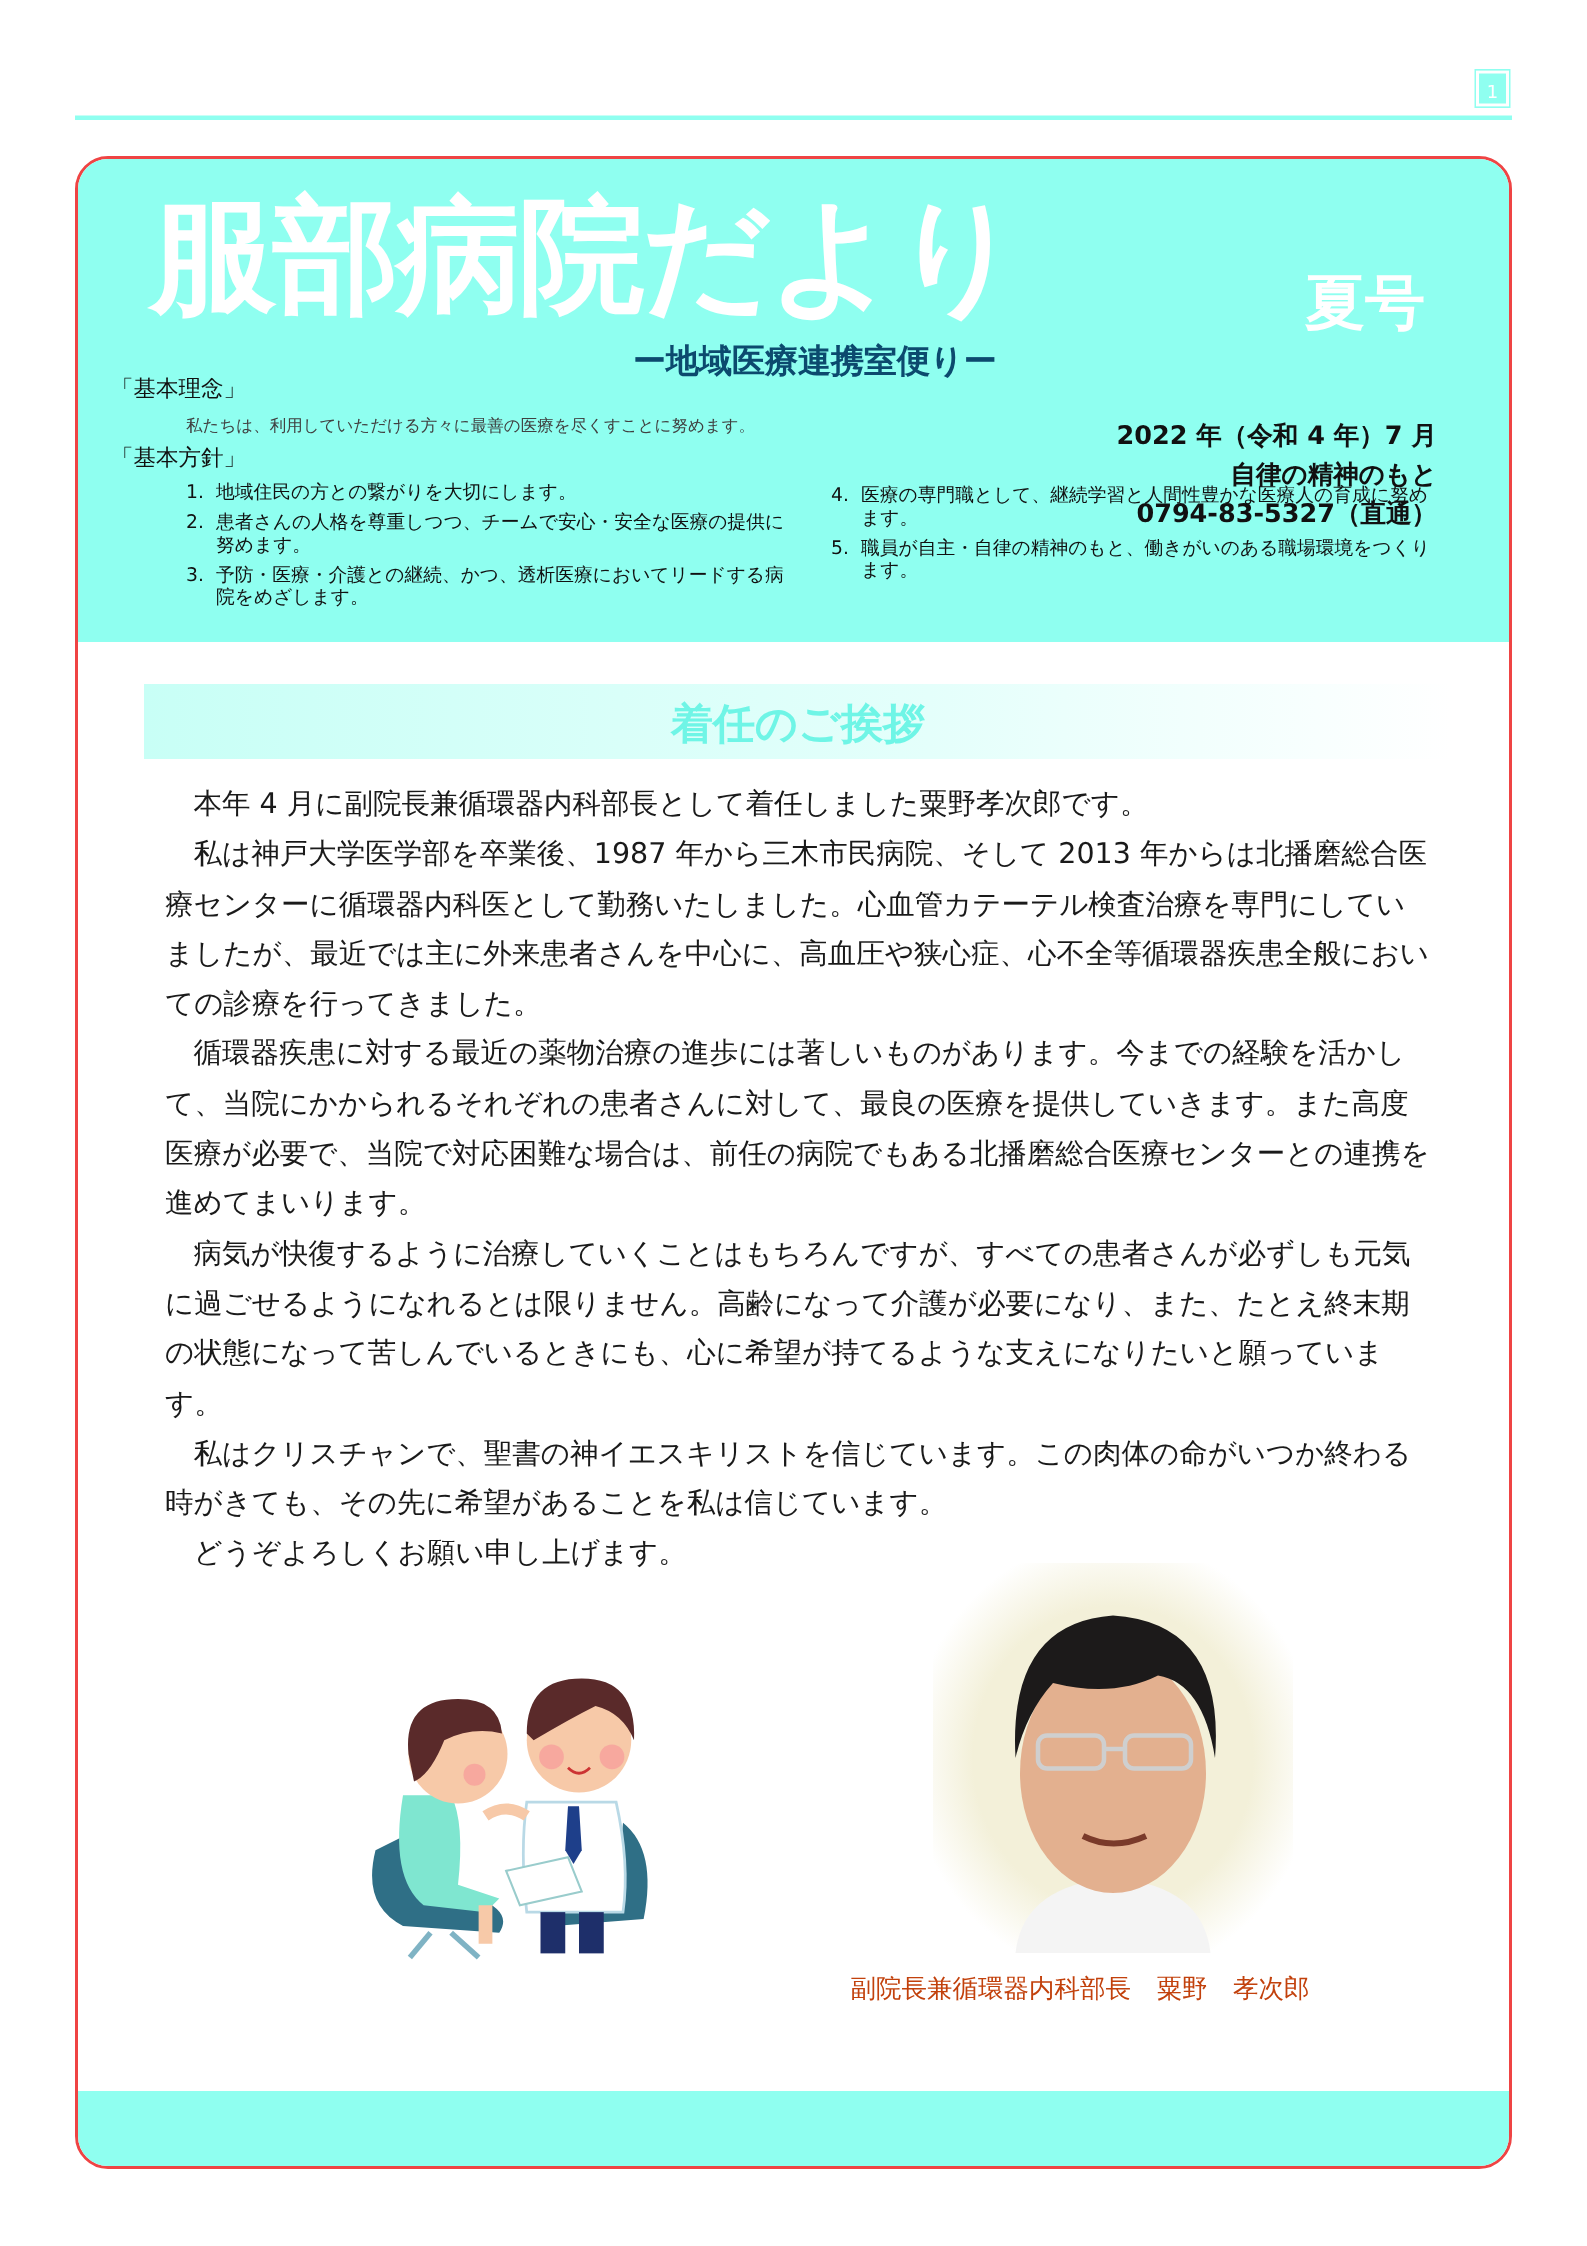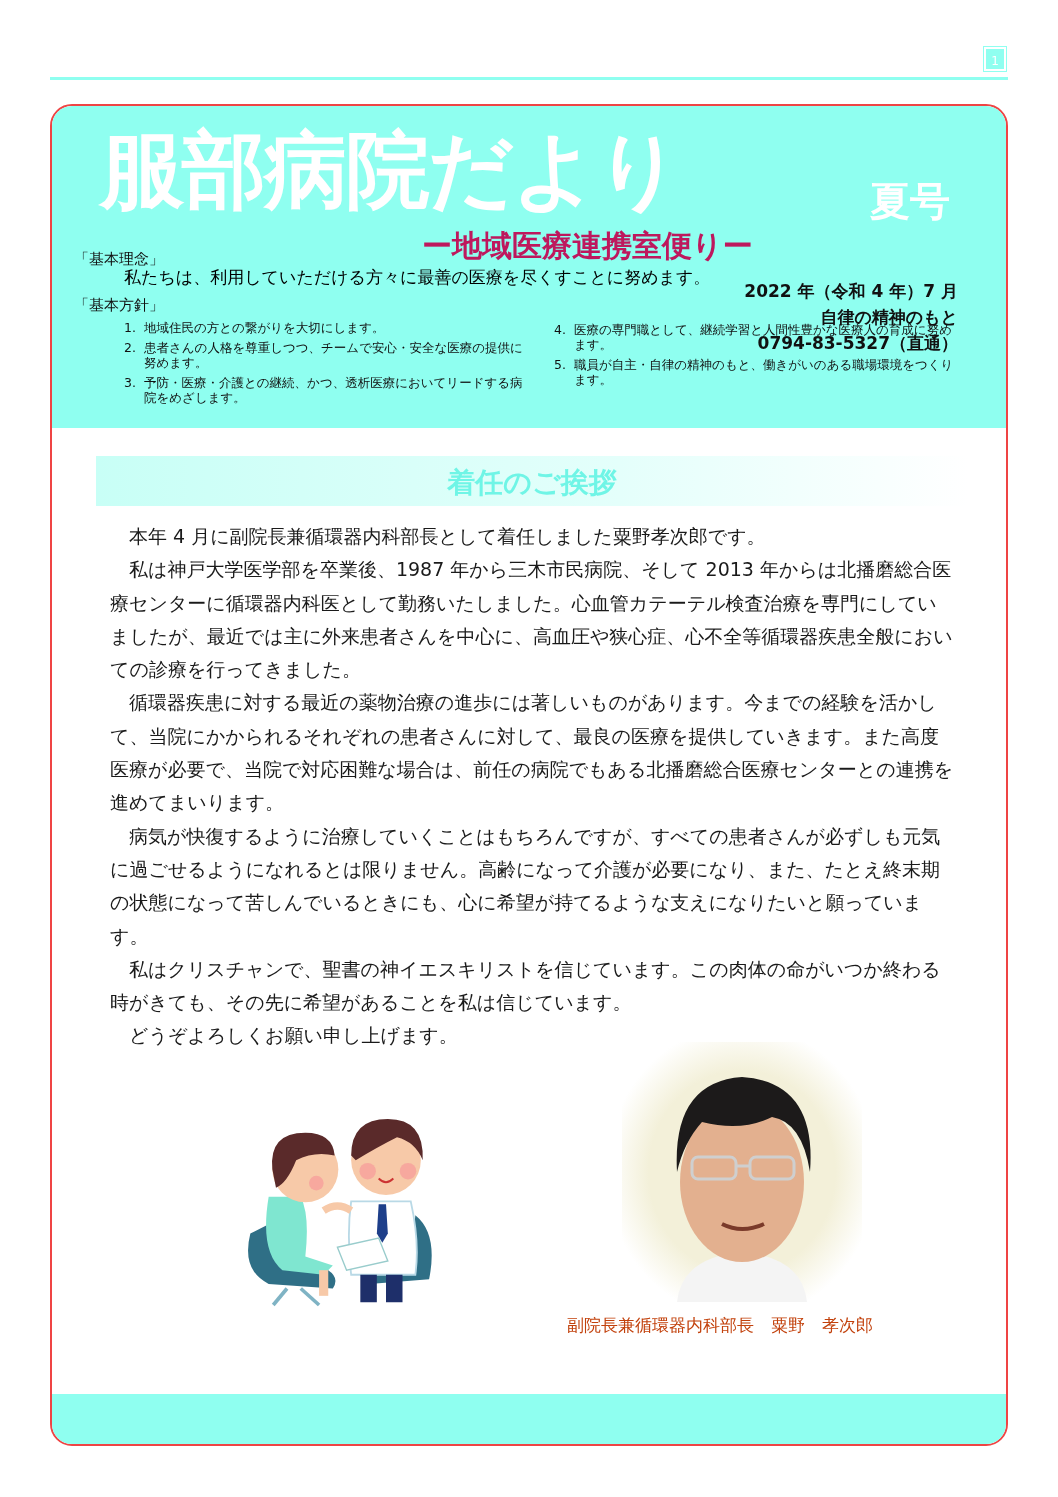--- a/index.html
+++ b/index.html
@@ -8,26 +8,26 @@
   .page-num { position: absolute; left: 984px; top: 47px; width: 22px; height: 24px;
               background: #8ffff0; border: 2px solid #ffffff; outline: 1px solid #8ffff0;
               color: #fff; font-size: 12px; text-align: center; line-height: 24px; box-sizing: border-box; }
   .top-rule { position: absolute; left: 50px; top: 77px; width: 958px; height: 3px; background: #8ffff0; }
 
   .frame { position: absolute; left: 50px; top: 104px; width: 958px; height: 1342px;
            border: 2px solid #ef4444; border-radius: 22px; box-sizing: border-box; overflow: hidden; background: #fff; }
   .header { position: absolute; left: 0; top: 0; width: 100%; height: 322px; background: #8ffff0; }
   .title { position: absolute; left: 48px; top: 22px; font-size: 84px; font-weight: bold; color: #ffffff;
            letter-spacing: -2px; line-height: 1; }
-  .subtitle { position: absolute; left: 370px; top: 120px; font-size: 30px; font-weight: bold; color: #be185d; letter-spacing: 0px; }
+  .subtitle { position: absolute; left: 370px; top: 120px; font-size: 22px; font-weight: bold; color: #0c4a6e; letter-spacing: 0px; }
   .season { position: absolute; left: 818px; top: 68px; font-size: 40px; font-weight: bold; color: #ffffff; }
   .meta { position: absolute; right: 48px; top: 124px; text-align: right; font-size: 17px; font-weight: bold; line-height: 26px; color: #111; margin-top: 48px; }
 
   .sec-head { position: absolute; font-size: 15px; color: #111; }
-  .philosophy { position: absolute; left: 72px; top: 160px; font-size: 17px; color: #000000; }
+  .philosophy { position: absolute; left: 72px; top: 170px; font-size: 11px; color: #404040; }
   .policy-list { position: absolute; font-size: 12.5px; color: #111; line-height: 15px; margin: 0; padding: 0; list-style: none; }
   .policy-list li { display: flex; margin-bottom: 5px; }
   .policy-list .num { width: 20px; flex: none; }
   .policy-list .txt { flex: 1; }
 
   .greet-banner { position: absolute; left: 44px; top: 350px; width: 840px; height: 50px;
                   background: linear-gradient(90deg, #c8fff6 0%, #e4fffb 60%, #ffffff 100%); padding-left: 32px; }
   .greet-title { position: absolute; left: 0; width: 100%; top: 8px; text-align: center; font-size: 28px; font-weight: bold; color: #6ff5e6; }
 
   .article { position: absolute; left: 58px; top: 414px; width: 846px; font-size: 19px; line-height: 33.3px; color: #1a1a1a; }

